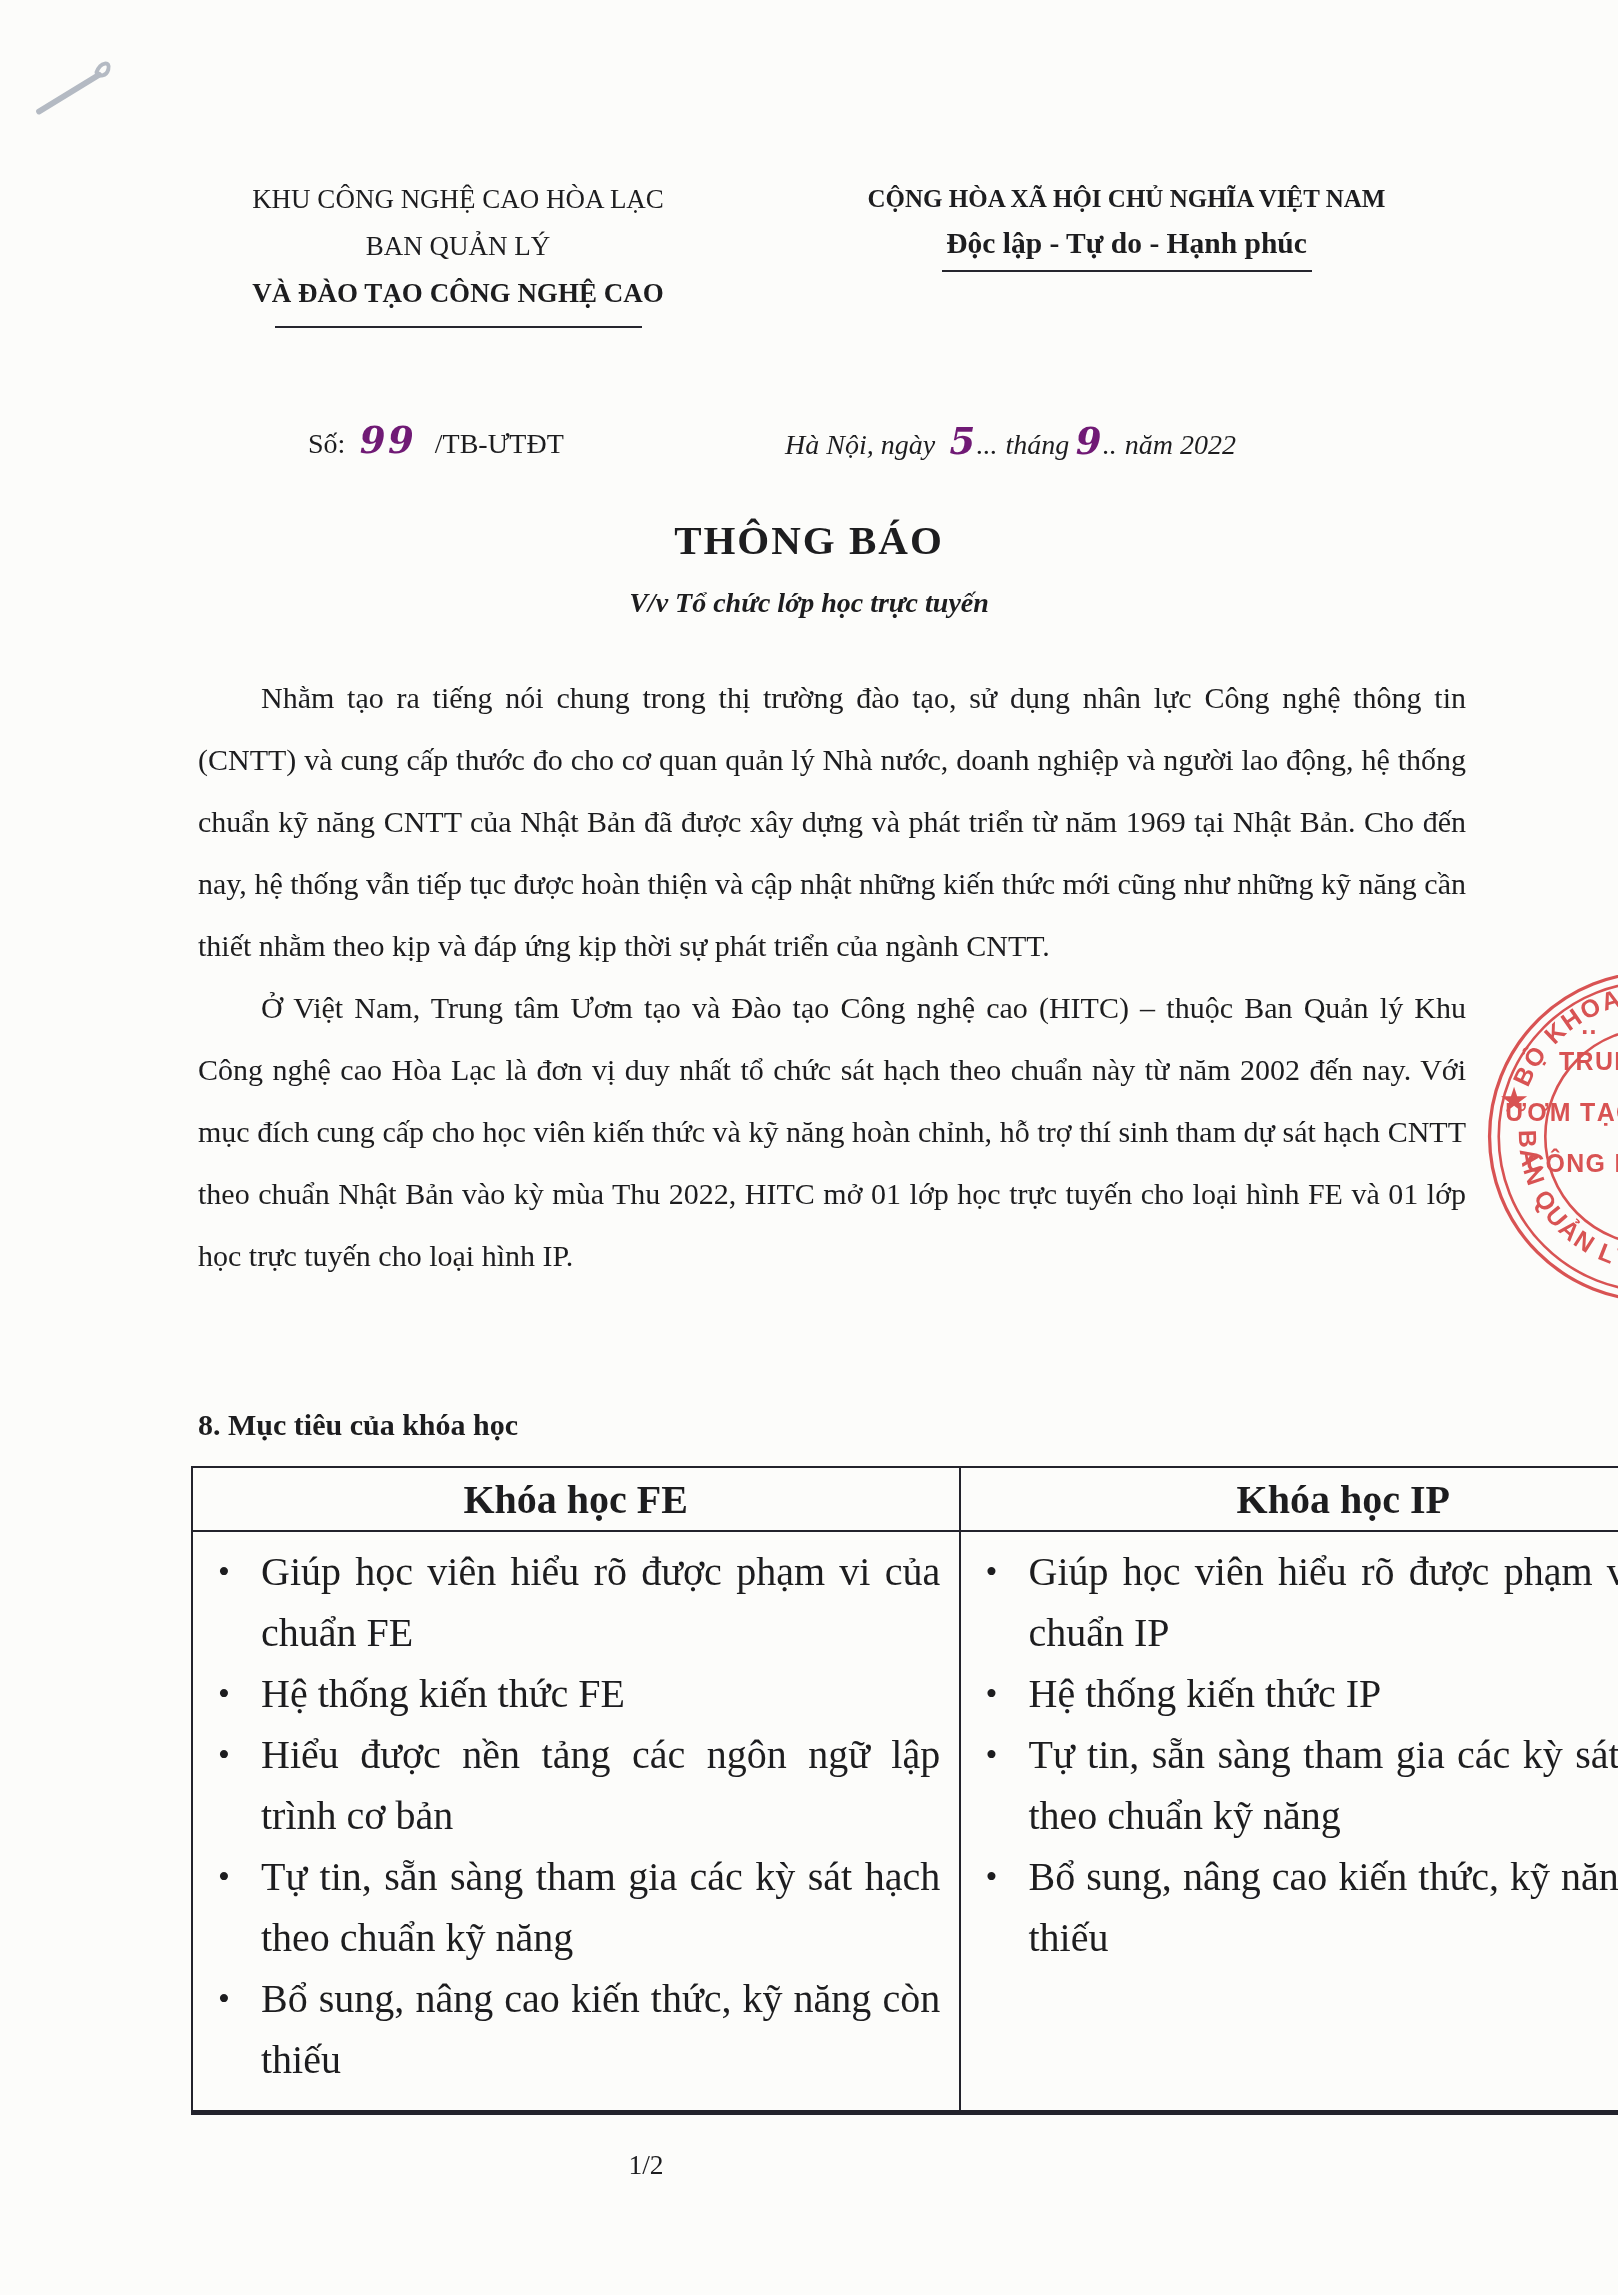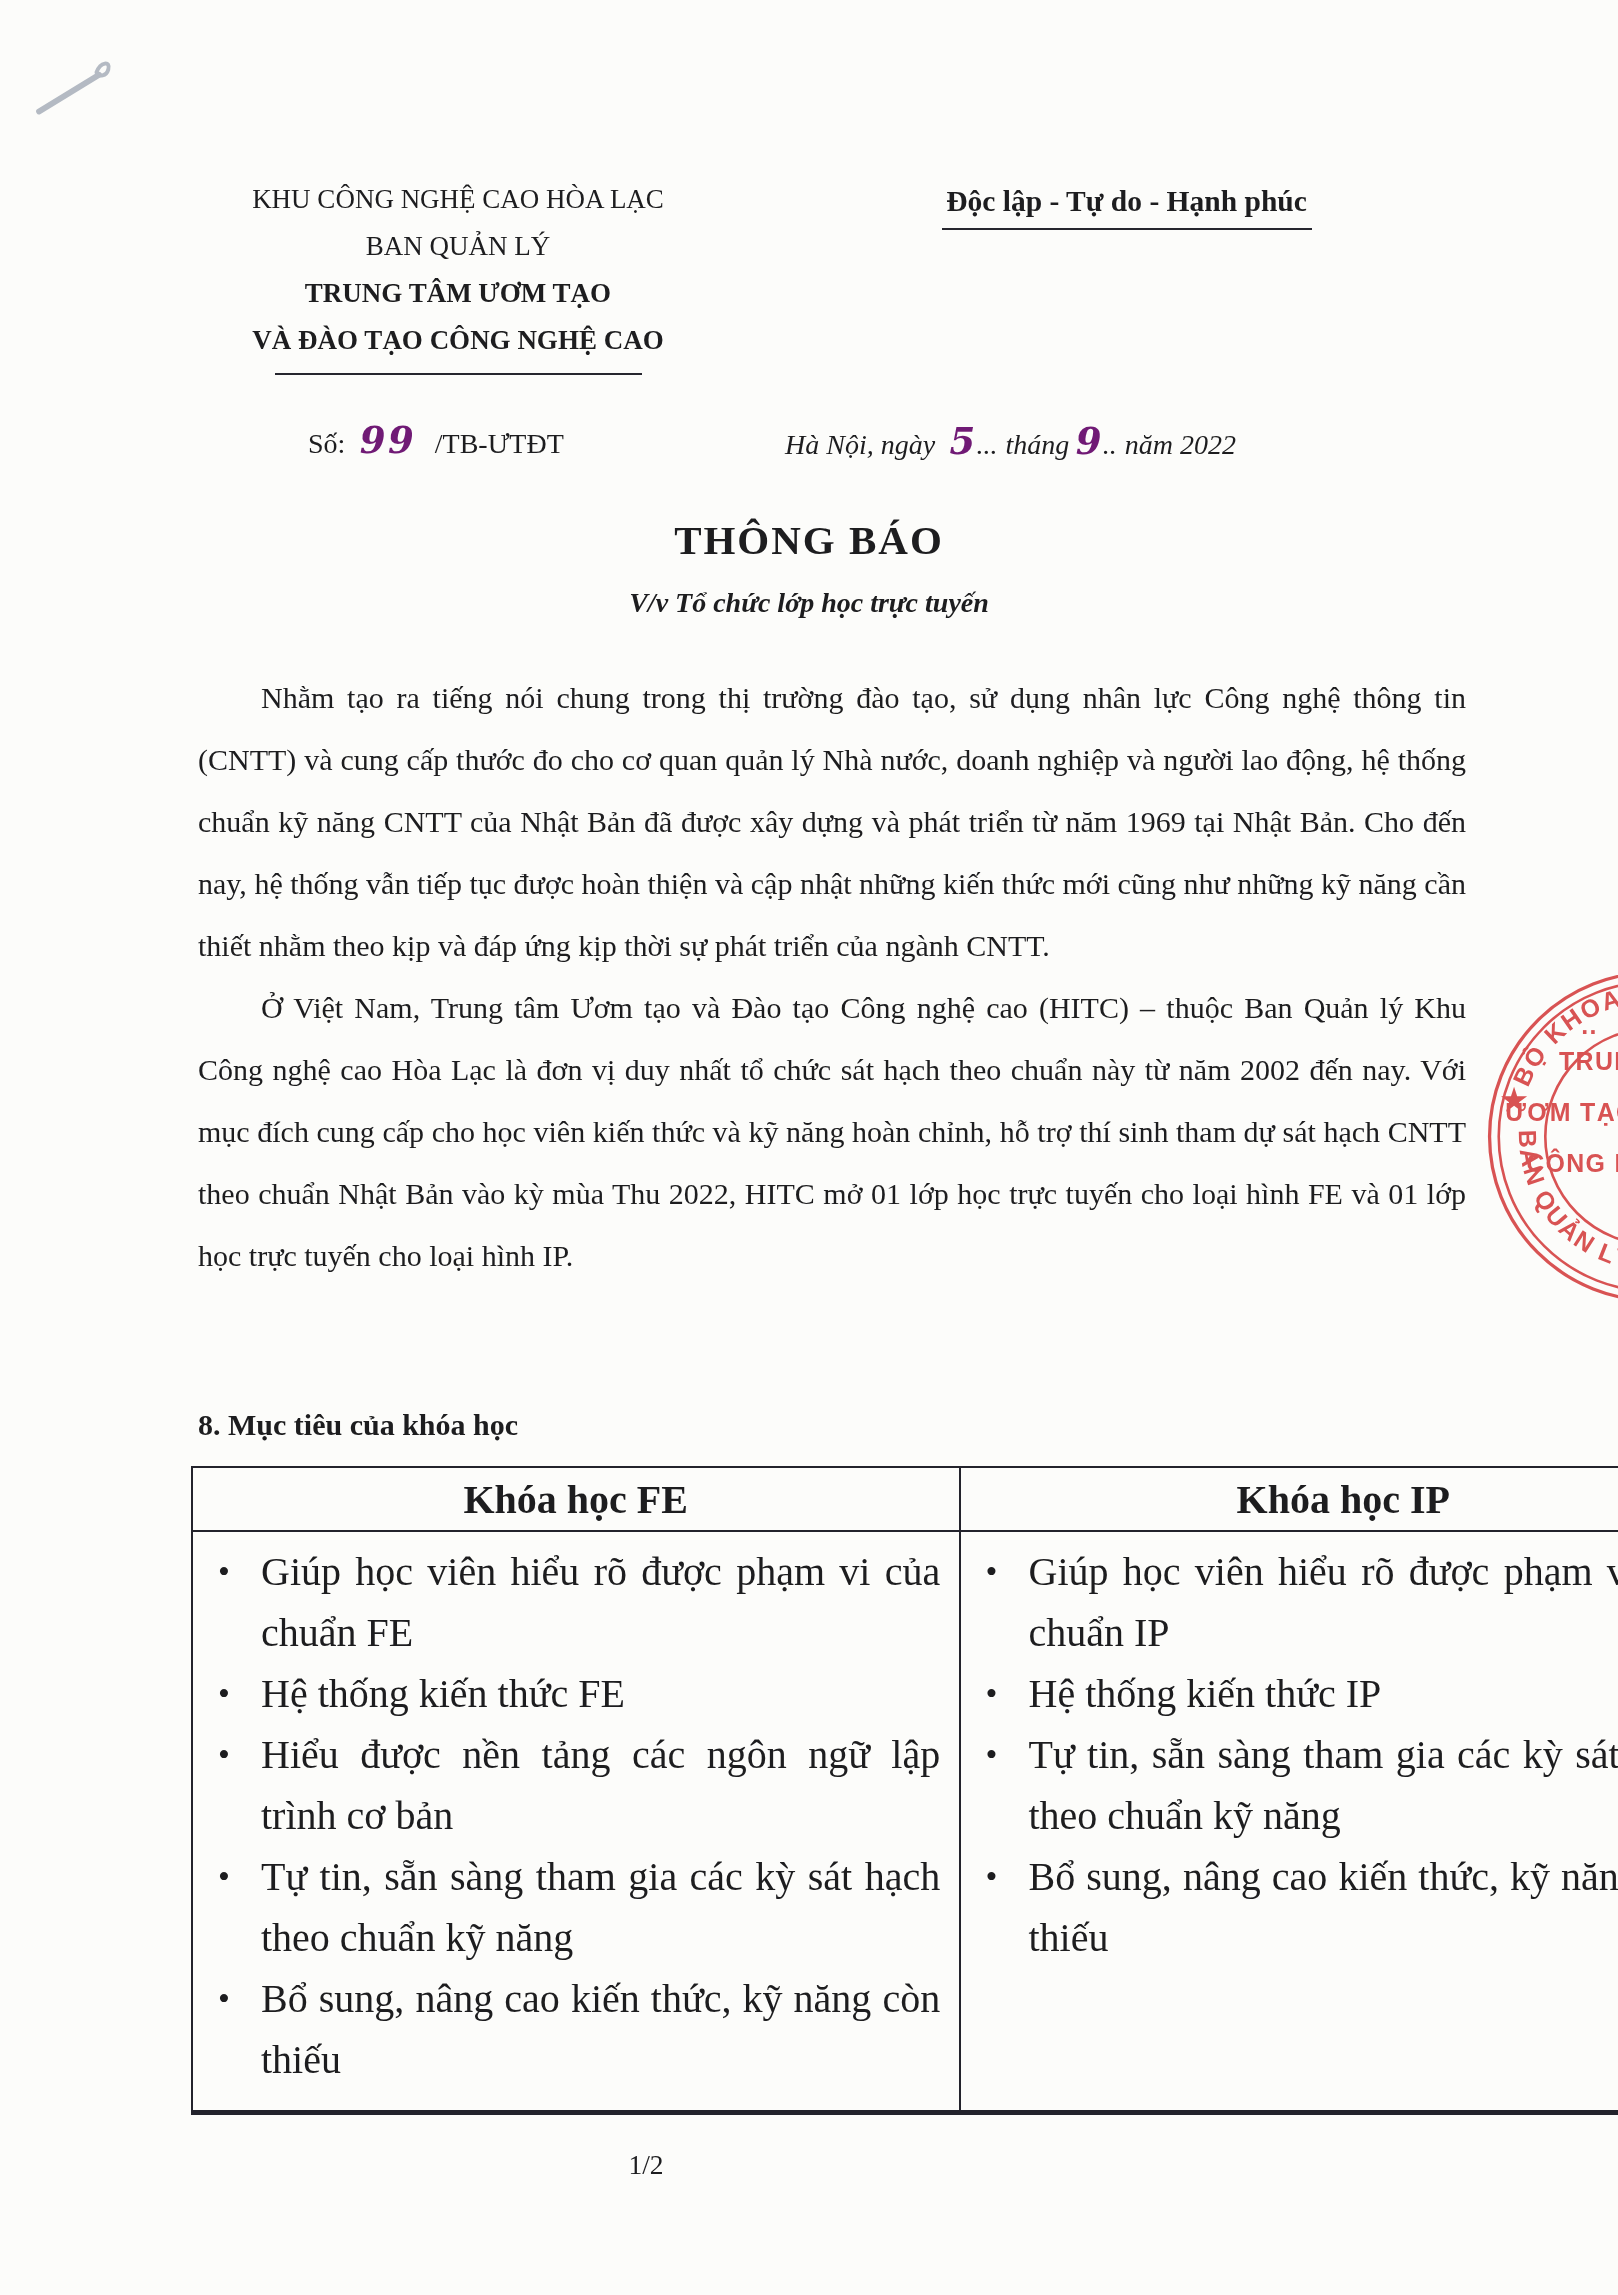--- a/index.html
+++ b/index.html
@@ -83,26 +83,26 @@
 <div class="page">
 
   <svg class="pen-mark" viewBox="0 0 170 120">
     <path d="M 20 92 L 112 36" stroke="#b4bac3" stroke-width="9" stroke-linecap="round" fill="none"></path>
     <path d="M 108 32 C 114 16 130 14 126 28 C 123 38 112 40 108 33" stroke="#b4bac3" stroke-width="6" fill="none" stroke-linecap="round"></path>
   </svg>
 
   <div class="hdr-left">
     <div>KHU CÔNG NGHỆ CAO HÒA LẠC</div>
     <div>BAN QUẢN LÝ</div>
-    <div class="b">TRUNG TÂM ƯƠM TẠO</div>
     <div class="b">VÀ ĐÀO TẠO CÔNG NGHỆ CAO</div>
     <div class="rule"></div>
   </div>
 
   <div class="hdr-right">
+    <div class="l1">CỘNG HÒA XÃ HỘI CHỦ NGHĨA VIỆT NAM</div>
     <div class="l2">Độc lập - Tự do - Hạnh phúc</div>
     <div class="rule"></div>
   </div>
 
   <div class="doc-no">
     <span>Số:</span><span class="hand">99</span><span>/TB-ƯTĐT</span>
   </div>
 
   <div class="date-line">
     <span class="w">Hà Nội, ngày</span><span class="hand">5</span><span class="w">...</span><span>tháng</span><span class="hand">9</span><span class="w">..</span><span>năm 2022</span>

